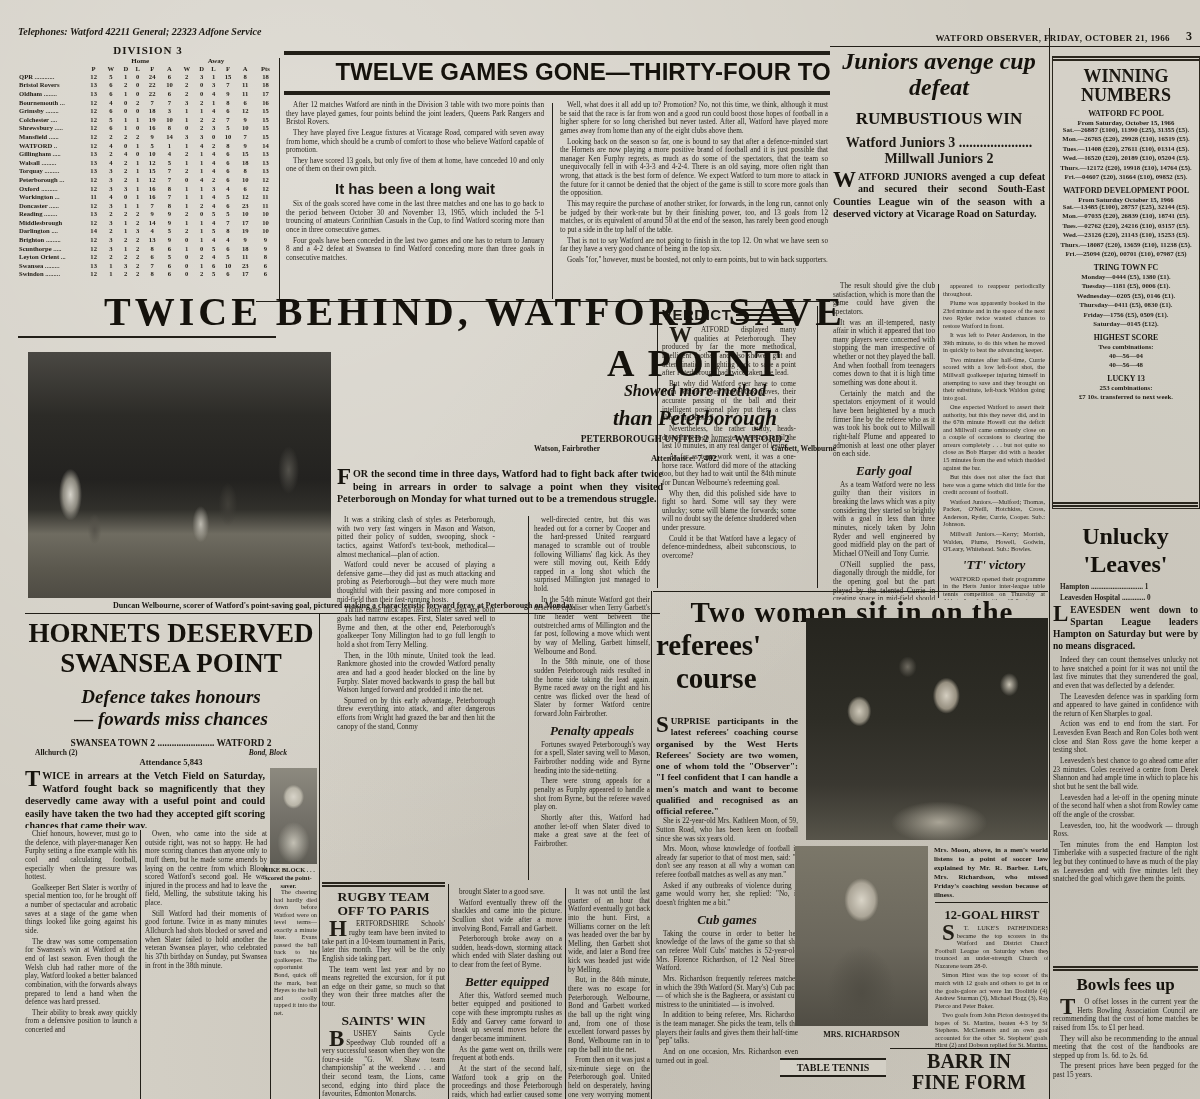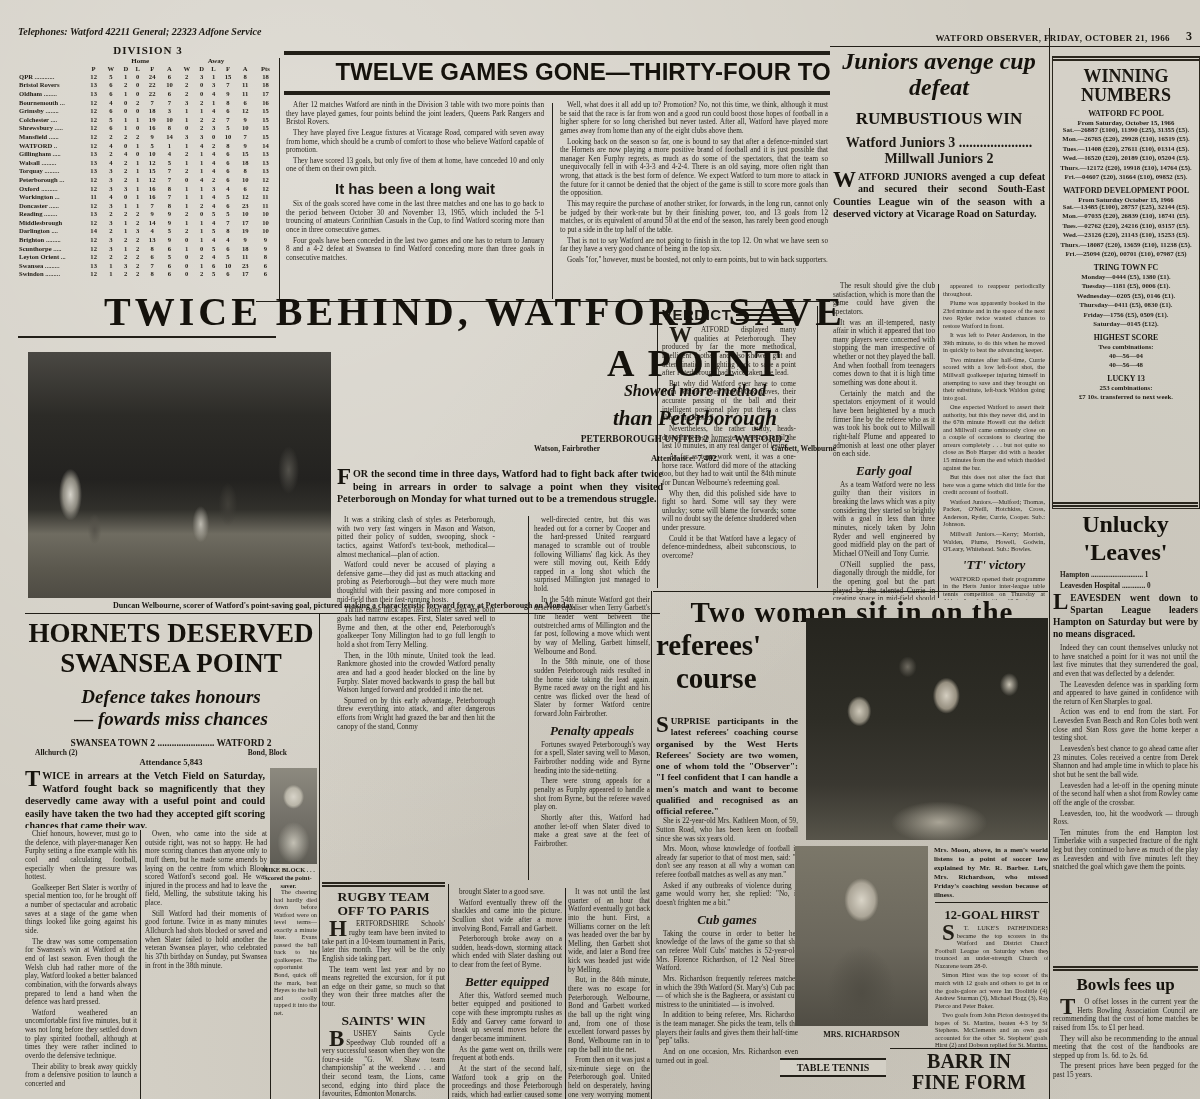--- a/index.html
+++ b/index.html
@@ -644,31 +644,30 @@
 
   <div class="rule" style="left:25px;top:613px;width:635px;height:1px;"></div>
   <section class="abs art" style="left:25px;top:618px;width:292px;height:481px;">
     <div class="hl" style="font-size:27px;line-height:1.12;">HORNETS DESERVED</div>
     <div class="hl" style="font-size:27px;line-height:1.12;">SWANSEA POINT</div>
     <div class="hl ital" style="font-size:19px;margin-top:8px;">Defence takes honours</div>
     <div class="hl ital" style="font-size:19px;">— fowards miss chances</div>
     <div class="scoreline" style="font-size:9.5px;margin-top:8px;">SWANSEA TOWN 2 ........................ WATFORD 2</div>
     <div class="scorers">
       <span style="padding-left:10px;">Allchurch (2)</span>
-      <span style="padding-right:30px;">Bond, Block</span>
+      <span style="padding-right:30px;font-style:italic;">Bond, Block</span>
     </div>
     <div class="attendance">Attendance 5,843</div>
     <div class="abs" style="left:0;top:152px;width:240px;height:58px;">
       <div class="intro dc">TWICE in arrears at the Vetch Field on Saturday, Watford fought back so magnificently that they deservedly came away with a useful point and could easily have taken the two had they accepted gift scoring chances that came their way.</div>
     </div>
     <div class="abs" style="left:0;top:212px;width:112px;height:269px;">
         <p>Chief honours, however, must go to the defence, with player-manager Ken Furphy setting a fine example with his cool and calculating football, especially when the pressure was hottest.</p>
         <p>Goalkeeper Bert Slater is worthy of special mention too, for he brought off a number of spectacular and acrobatic saves at a stage of the game when things looked like going against his side.</p>
         <p>The draw was some compensation for Swansea's win at Watford at the end of last season. Even though the Welsh club had rather more of the play, Watford looked a better balanced combination, with the forwards always prepared to lend a hand when the defence was hard pressed.</p>
-        <p>Watford weathered an uncomfortable first five minutes, but it was not long before they settled down to play spirited football, although at times they were rather inclined to overdo the defensive technique.</p>
         <p>Their ability to break away quickly from a defensive position to launch a concerted and</p>
       </div>
     <div class="rule" style="left:115px;top:212px;width:1px;height:269px;"></div>
     <div class="abs" style="left:120px;top:212px;width:122px;height:269px;">
         <p>Owen, who came into the side at outside right, was not so happy. He had more scoring chances than anyone only to muff them, but he made some amends by laying on the centre from which Block scored Watford's second goal. He was injured in the process and had to leave the field, Melling, the substitute taking his place.</p>
         <p>Still Watford had their moments of good fortune. Twice in as many minutes Allchurch had shots blocked or saved and when Slater failed to hold another the veteran Swansea player, who celebrated his 37th birthday on Sunday, put Swansea in front in the 38th minute.</p>
       </div>
     <div class="rule" style="left:245px;top:270px;width:1px;height:211px;"></div>
     <div class="abs tiny" style="left:249px;top:270px;width:43px;height:211px;">
         <p>The cheering had hardly died down before Watford were on level terms—exactly a minute later. Evans passed the ball back to his goalkeeper. The opportunist Bond, quick off the mark, beat Heyes to the ball and coolly tapped it into the net.</p>
@@ -728,21 +727,21 @@
         </div>
     </div>
 
     <div class="abs tt-label" style="left:124px;top:462px;width:106px;">TABLE TENNIS</div>
     <div class="abs" style="left:234px;top:452px;width:158px;height:51px;border-top:1px solid #221f18;padding-top:2px;">
       <div class="smallhead" style="font-size:20px;">BARR IN</div>
       <div class="smallhead" style="font-size:20px;">FINE FORM</div>
     </div>
   </section>
 
-  <section class="abs art boxtop" style="left:1053px;top:502px;width:145px;height:460px;padding-top:4px;">
+  <section class="abs art boxtop" style="left:1053px;top:502px;width:145px;height:460px;padding-top:16px;">
     <div class="hl" style="font-size:24px;line-height:1.15;">Unlucky</div>
     <div class="hl" style="font-size:24px;line-height:1.15;">'Leaves'</div>
     <div style="margin-top:5px;font-weight:bold;font-size:7.5px;">
         <p>Hampton ............................. 1</p>
         <p>Leavesden Hospital ............. 0</p>
       </div>
     <div class="intro dc" style="font-size:9.5px;margin-top:3px;">LEAVESDEN went down to Spartan League leaders Hampton on Saturday but were by no means disgraced.</div>
     <div style="margin-top:3px;">
         <p>Indeed they can count themselves unlucky not to have snatched a point for it was not until the last five minutes that they surrendered the goal, and even that was deflected by a defender.</p>
         <p>The Leavesden defence was in sparkling form and appeared to have gained in confidence with the return of Ken Sharples to goal.</p>

